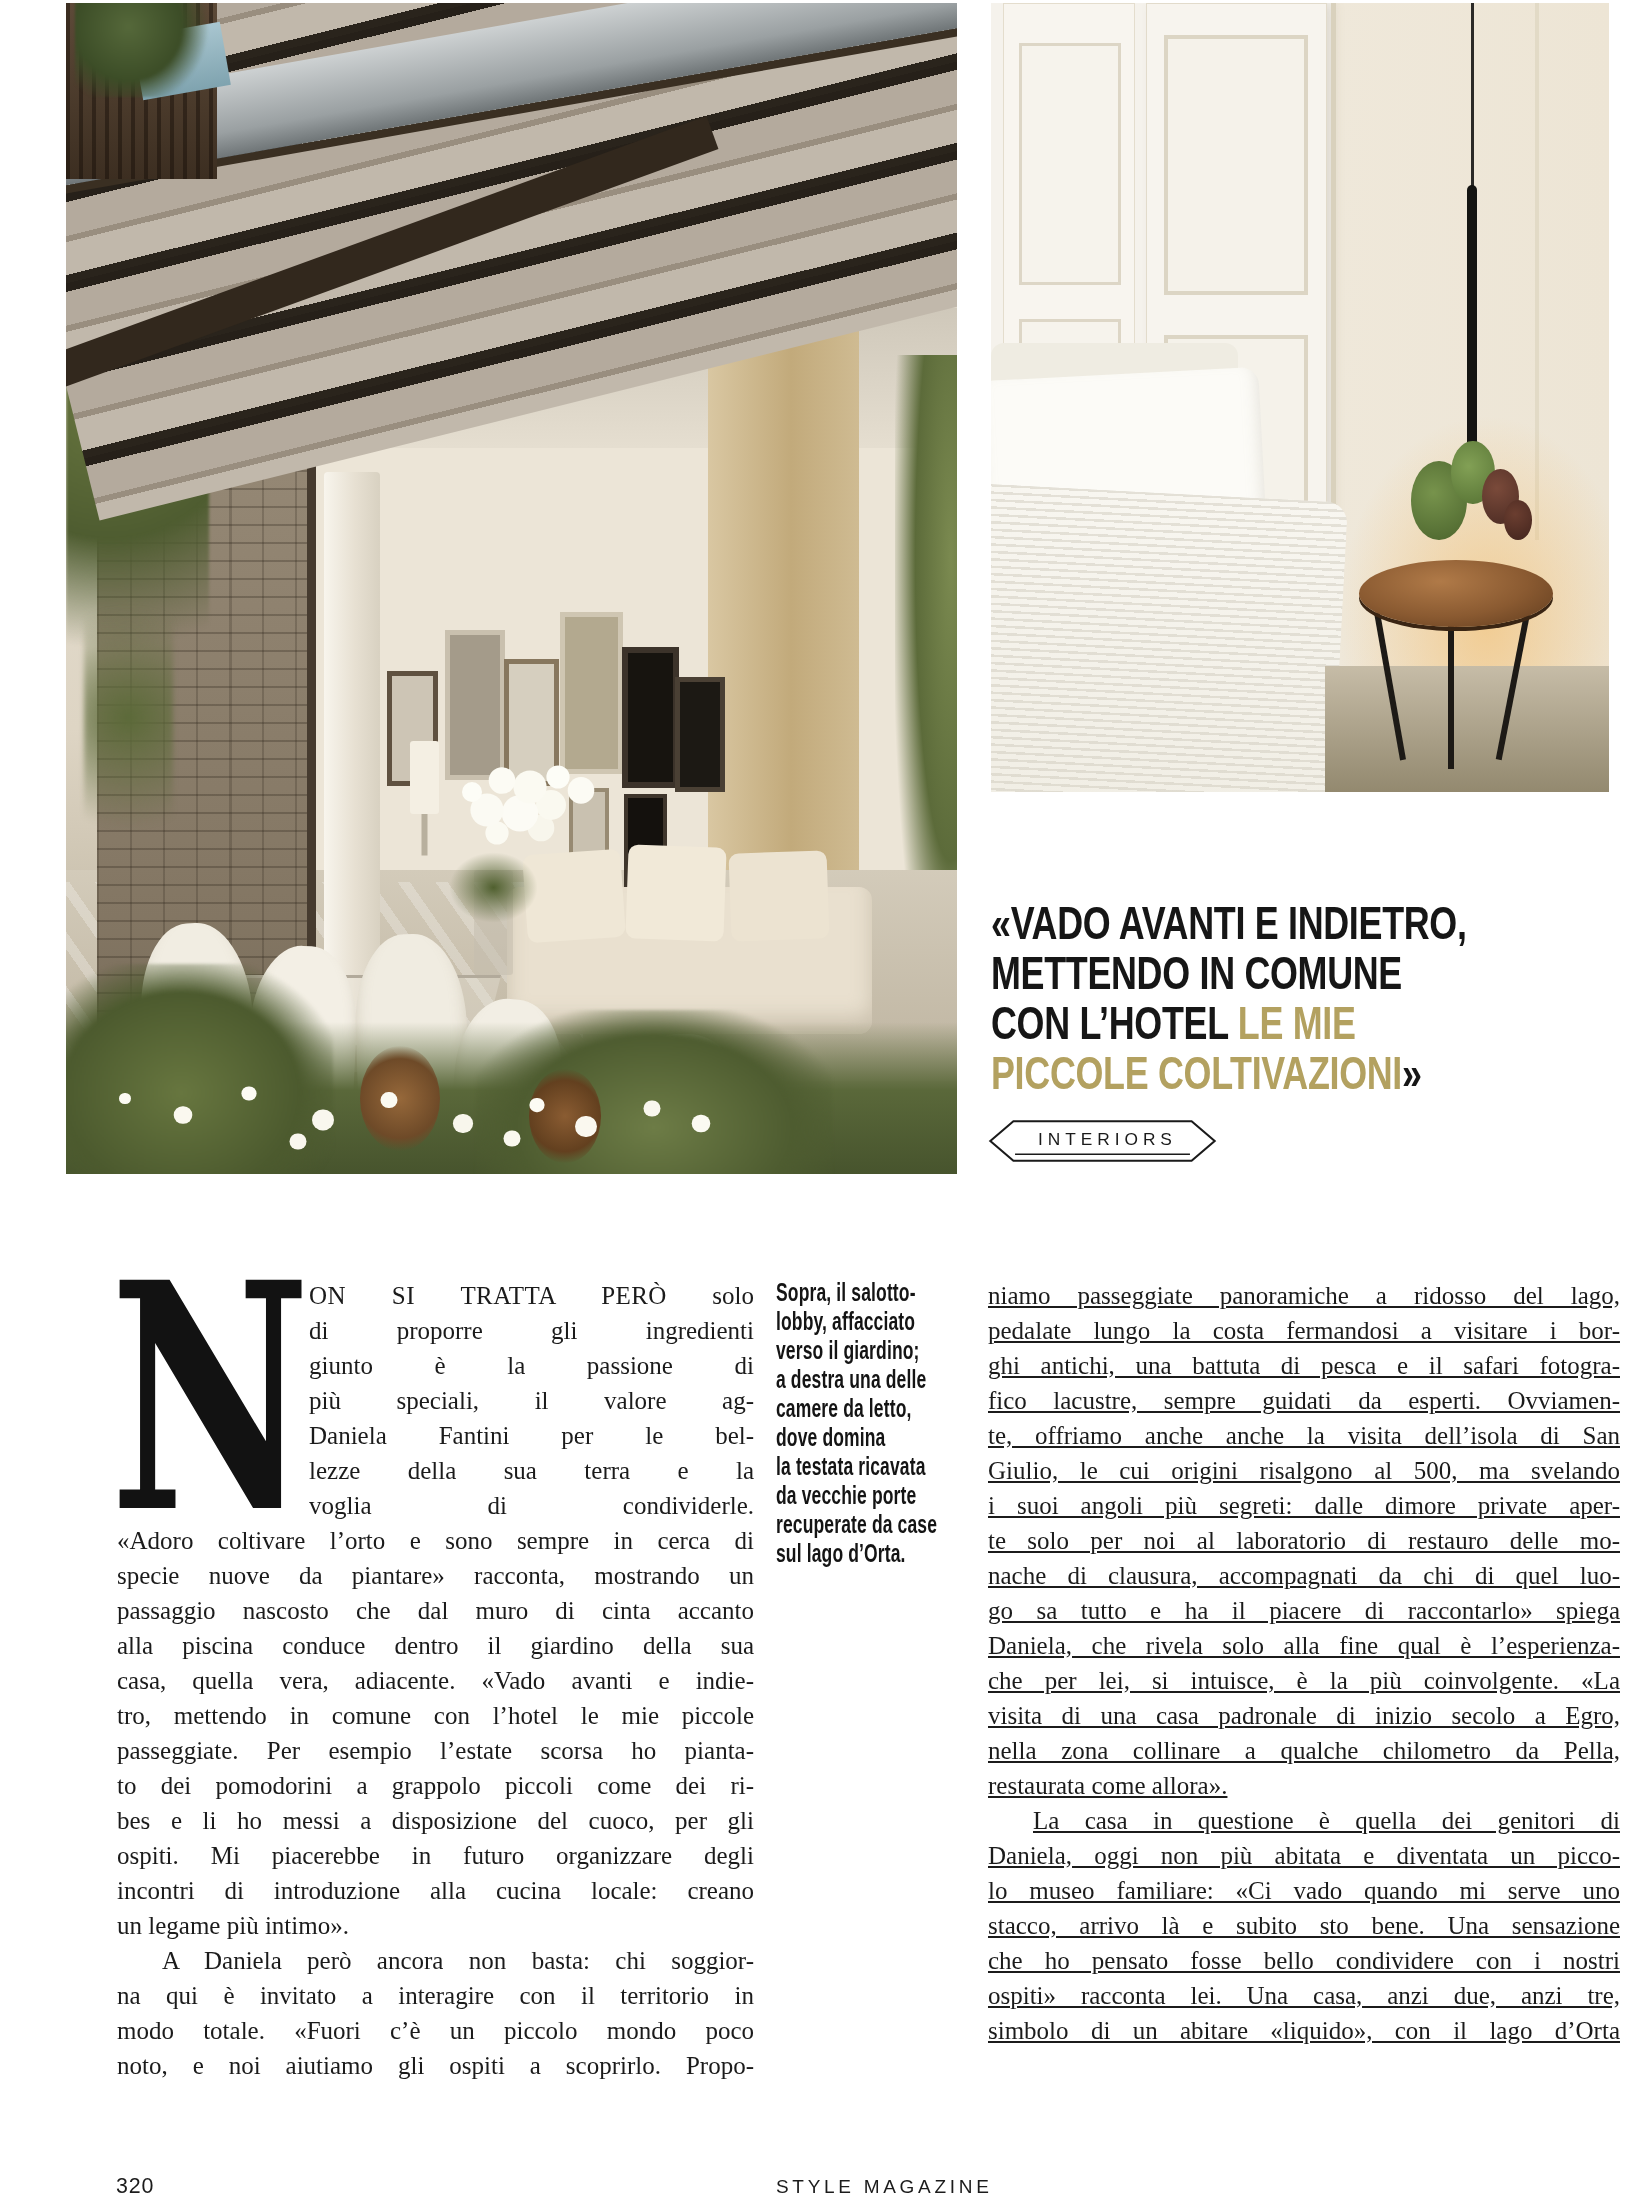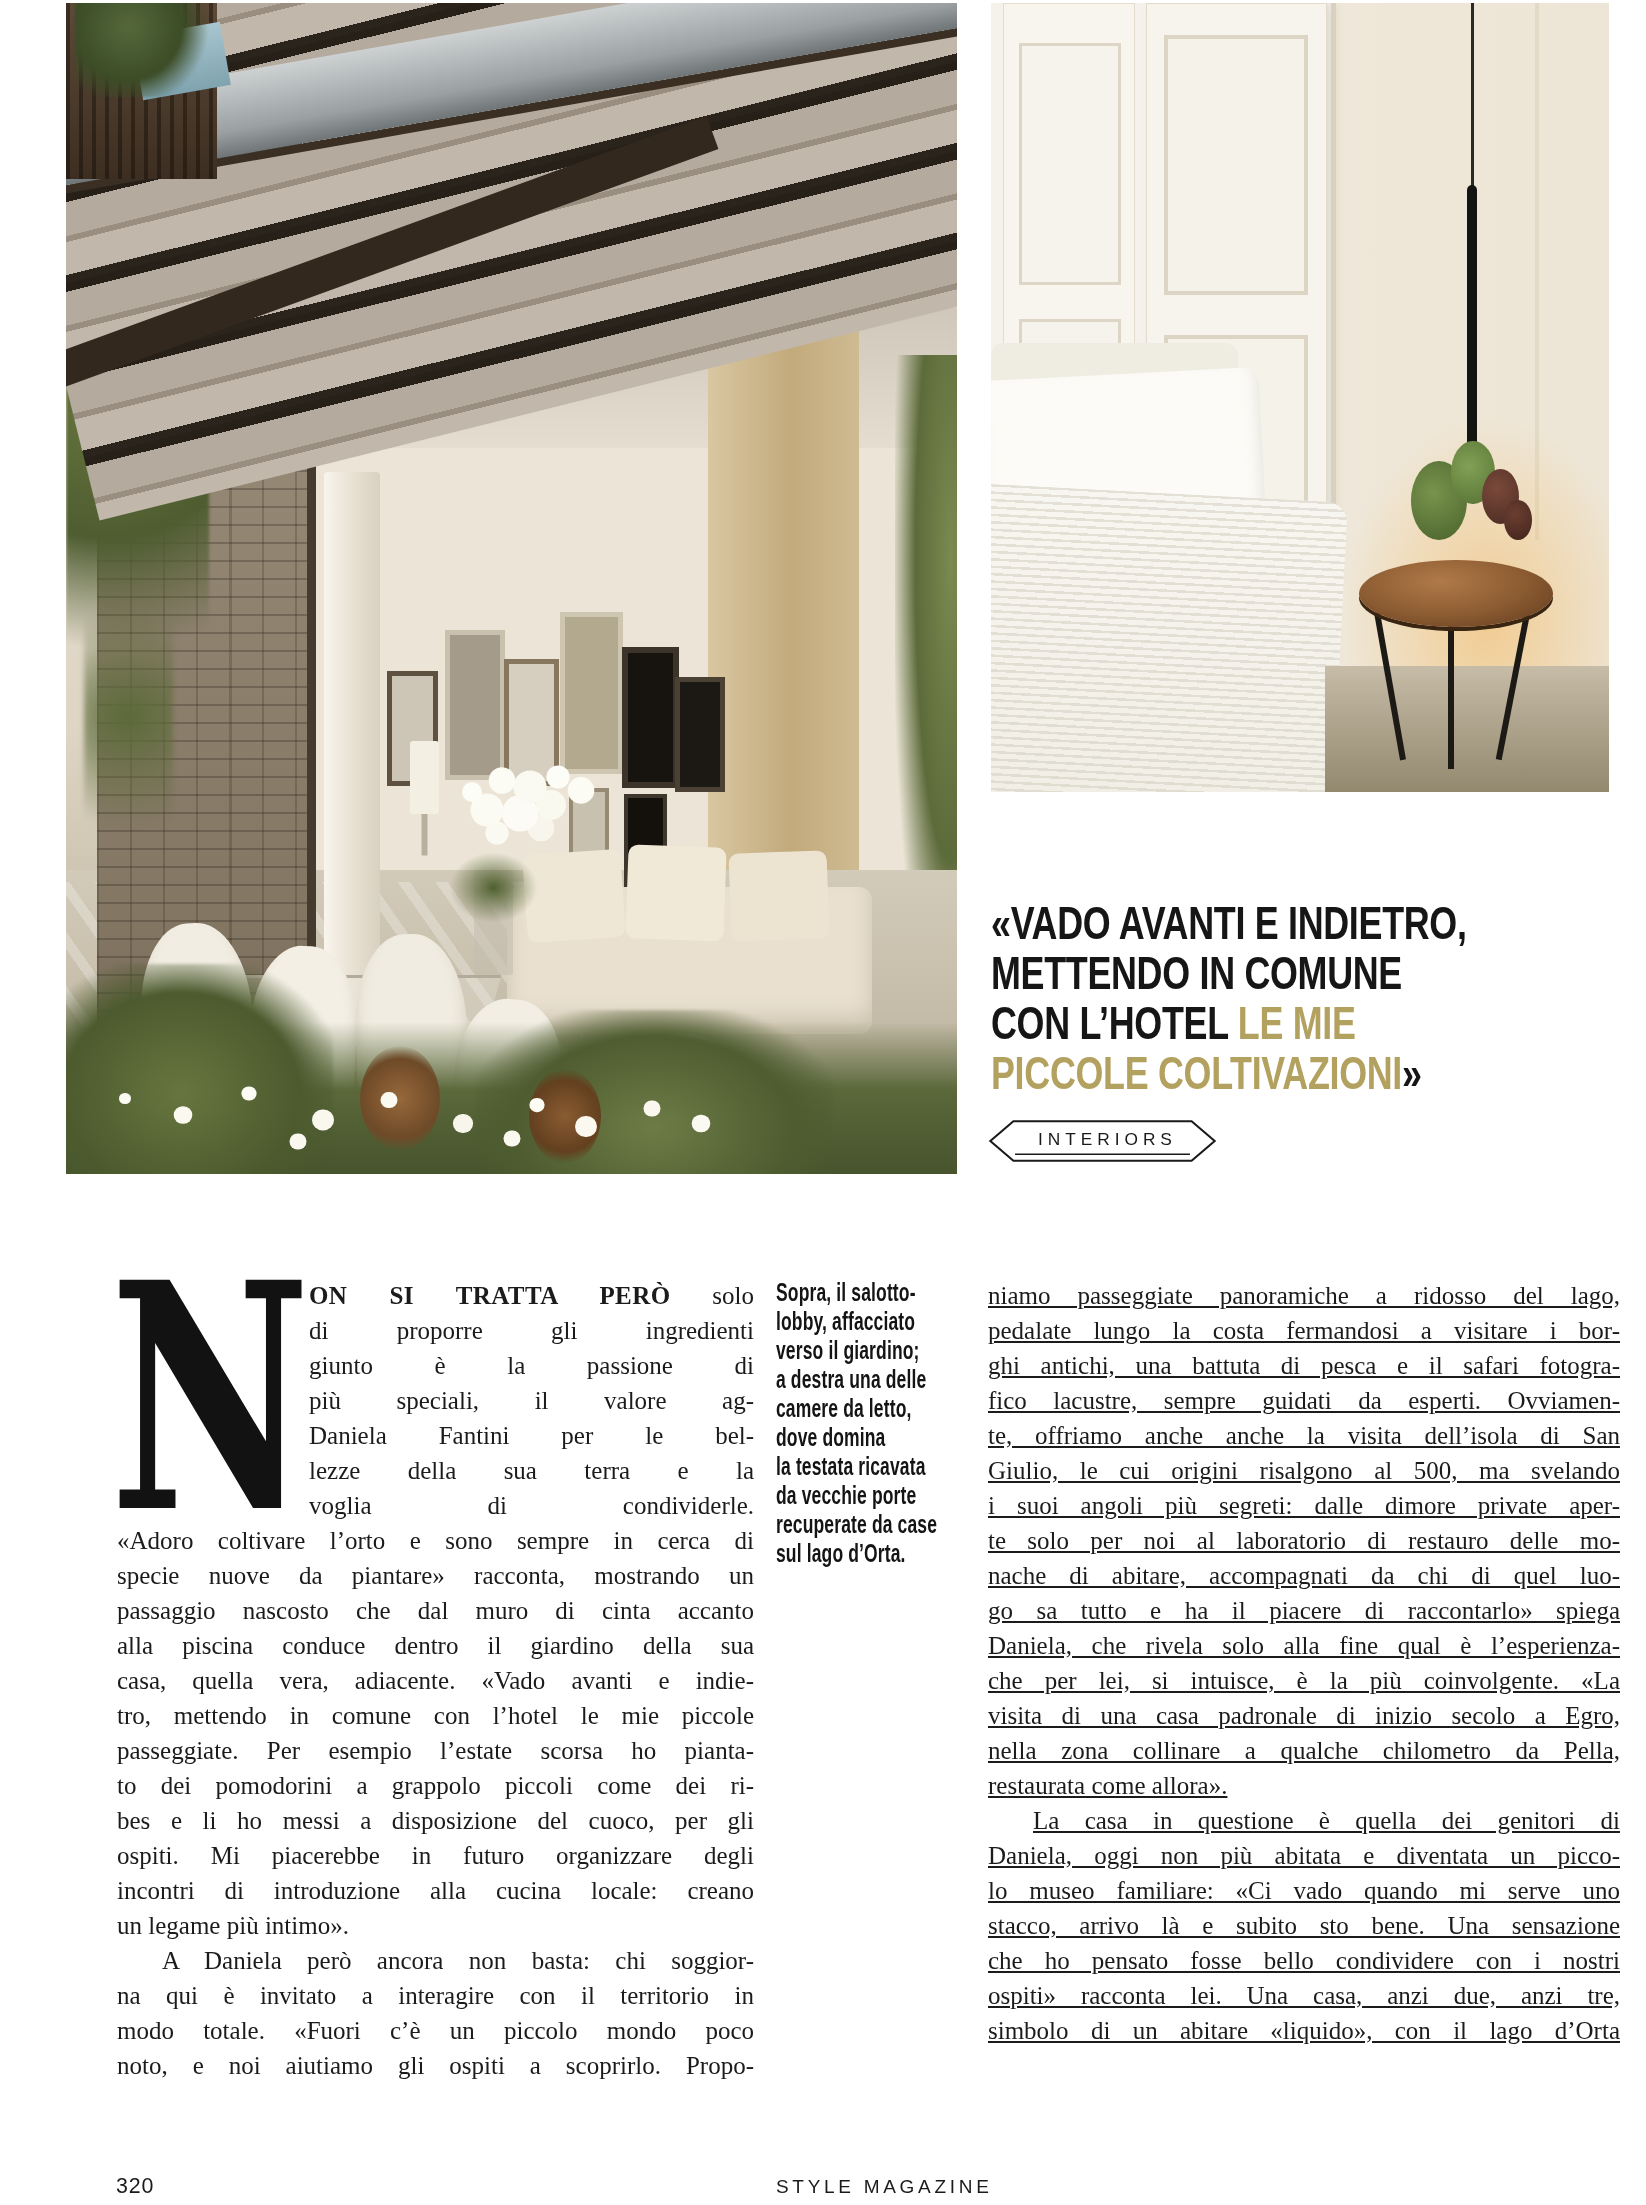--- a/index.html
+++ b/index.html
@@ -5,21 +5,21 @@
   html,body{margin:0;padding:0;background:#ffffff;}
   #page{position:relative;width:1647px;height:2205px;background:#ffffff;overflow:hidden;
         font-family:"Liberation Serif", serif;color:#181818;}
   .photo{position:absolute;overflow:hidden;}
 
   
   .col{position:absolute;font-family:"Liberation Serif", serif;font-size:25px;color:#1b1b1b;}
   .bodyline{height:35px;line-height:35px;overflow:hidden;text-align:justify;text-align-last:justify;}
   .bodyline.last{text-align-last:left;}
   .bodyline.indent{text-indent:45px;}
-  .bodyline b{font-weight:700;letter-spacing:0.4px;}
+  .bodyline b{font-weight:400;letter-spacing:0.4px;}
   .beside{margin-left:192px;width:calc(100% - 192px);}
 
   .dropcap{position:absolute;left:-6.6px;top:-36px;font-family:"DejaVu Serif", serif;font-weight:700;
            font-size:313px;line-height:1;color:#121212;transform:scaleX(.70);transform-origin:top left;}
 
   
   .caption{position:absolute;left:776px;top:1278px;width:247px;transform:scaleX(.70);transform-origin:top left;}
   .capline{height:29px;line-height:29px;font-family:"Liberation Sans", sans-serif;font-weight:700;
            font-size:25px;color:#141414;letter-spacing:0.2px;}
 
@@ -218,21 +218,21 @@
 
   <div class="col" style="left:988px;top:1278px;width:632px;text-decoration:underline;">
       <div class="bodyline">niamo passeggiate panoramiche a ridosso del lago,</div>
       <div class="bodyline">pedalate lungo la costa fermandosi a visitare i bor-</div>
       <div class="bodyline">ghi antichi, una battuta di pesca e il safari fotogra-</div>
       <div class="bodyline">fico lacustre, sempre guidati da esperti. Ovviamen-</div>
       <div class="bodyline">te, offriamo anche anche la visita dell’isola di San</div>
       <div class="bodyline">Giulio, le cui origini risalgono al 500, ma svelando</div>
       <div class="bodyline">i suoi angoli più segreti: dalle dimore private aper-</div>
       <div class="bodyline">te solo per noi al laboratorio di restauro delle mo-</div>
-      <div class="bodyline">nache di abitare, accompagnati da chi di quel luo-</div>
+      <div class="bodyline">nache di clausura, accompagnati da chi di quel luo-</div>
       <div class="bodyline">go sa tutto e ha il piacere di raccontarlo» spiega</div>
       <div class="bodyline">Daniela, che rivela solo alla fine qual è l’esperienza-</div>
       <div class="bodyline">che per lei, si intuisce, è la più coinvolgente. «La</div>
       <div class="bodyline">visita di una casa padronale di inizio secolo a Egro,</div>
       <div class="bodyline">nella zona collinare a qualche chilometro da Pella,</div>
       <div class="bodyline last">restaurata come allora».</div>
       <div class="bodyline indent">La casa in questione è quella dei genitori di</div>
       <div class="bodyline">Daniela, oggi non più abitata e diventata un picco-</div>
       <div class="bodyline">lo museo familiare: «Ci vado quando mi serve uno</div>
       <div class="bodyline">stacco, arrivo là e subito sto bene. Una sensazione</div>

